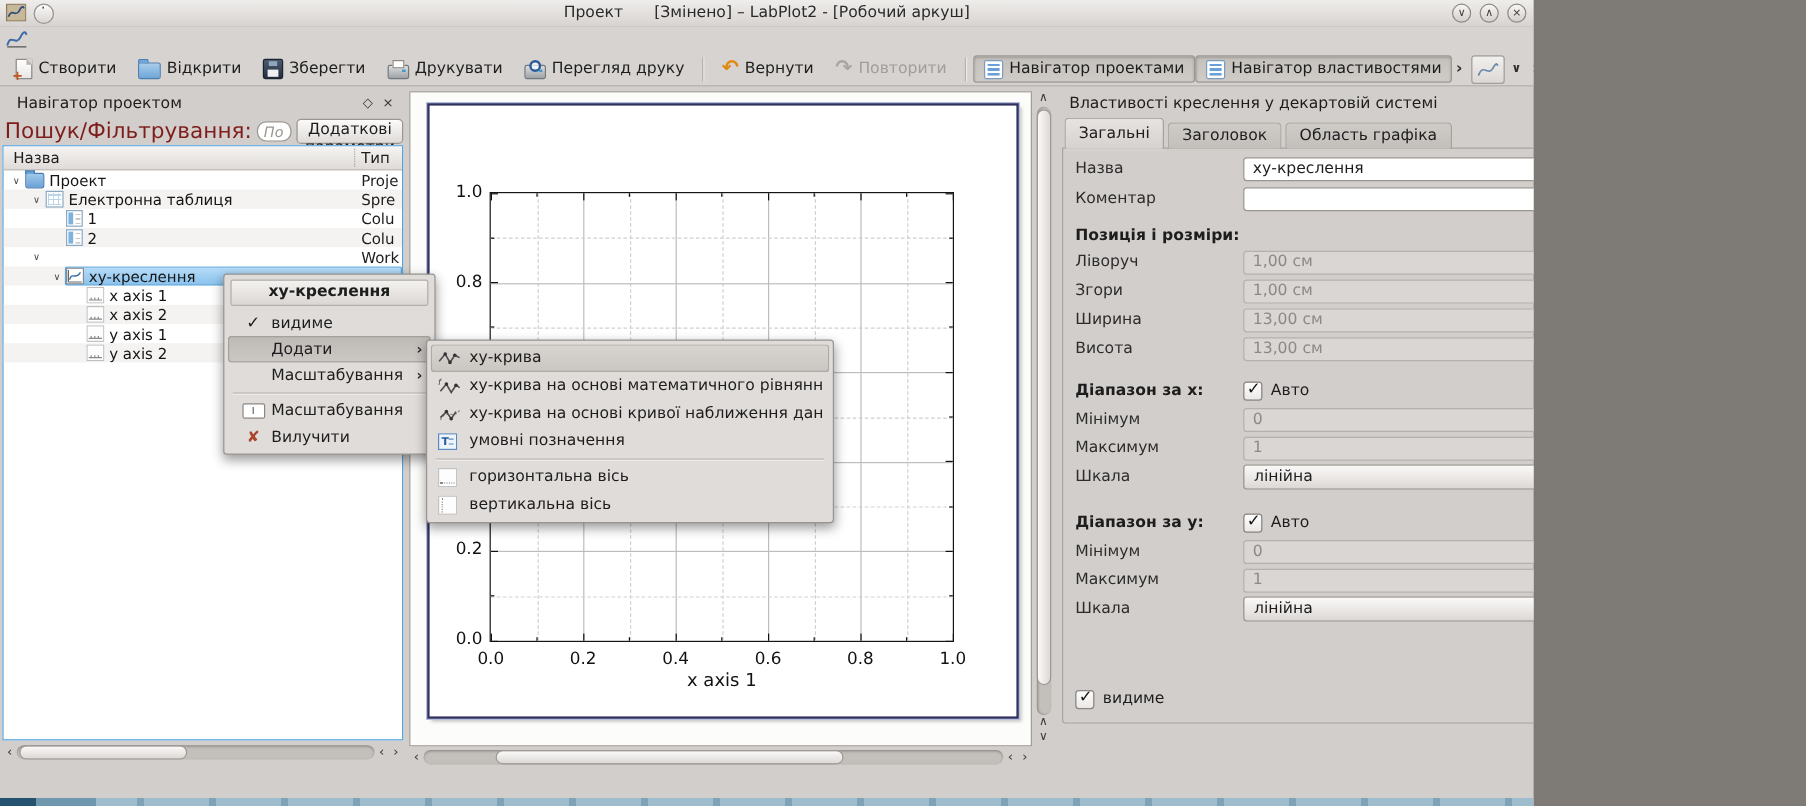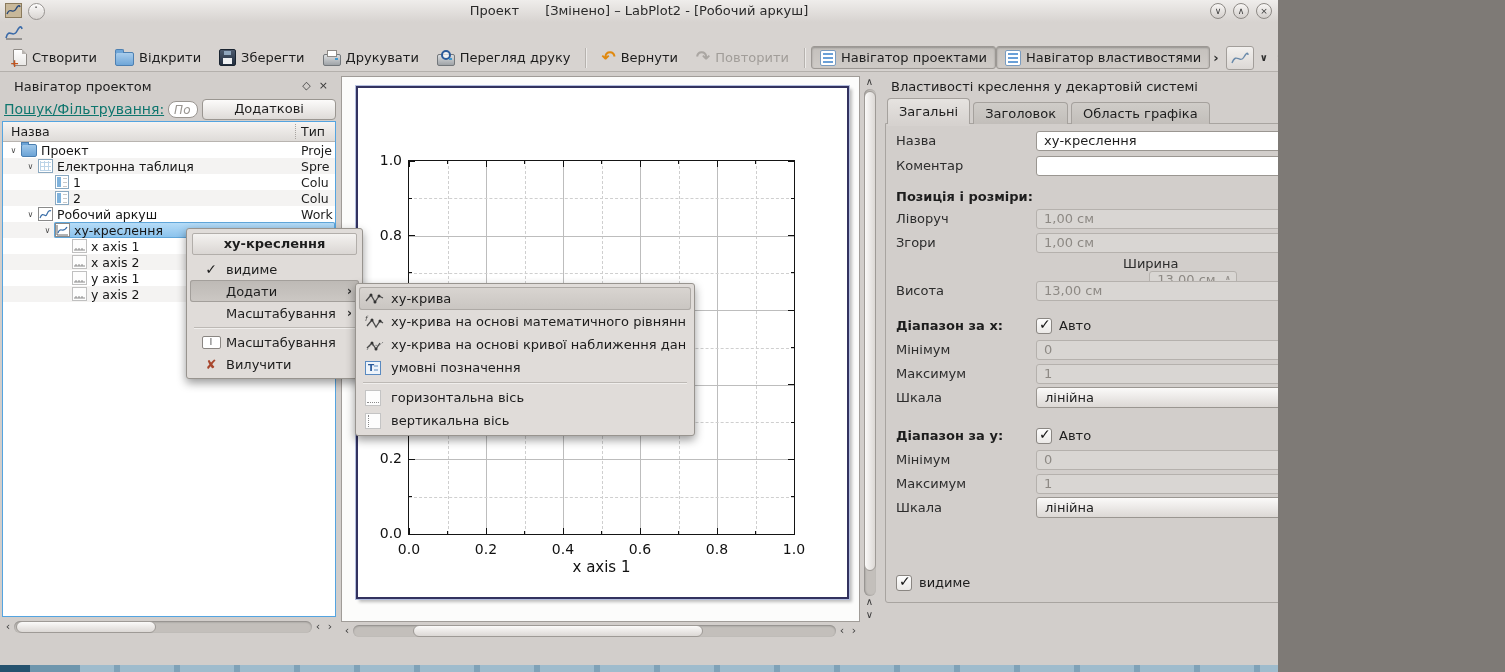--- a/index.html
+++ b/index.html
@@ -62,21 +62,21 @@
   .ico-list::before{content:"";position:absolute;inset:2px;
     background:repeating-linear-gradient(0deg,#6aa0d8 0 2px,transparent 2px 4px);}
   
   .dockhead{position:absolute;left:0;top:0;right:0;height:20px;display:flex;align-items:center;gap:37px;}
   .dockhead .dtitle{padding-left:12px;color:#1d1d1d;}
   .dockhead .dbtns{margin-left:auto;display:flex;gap:8px;padding-right:10px;color:#3a3a3a;}
   .dbtn{font-size:11px;line-height:14px;}
   
   .dock-left{position:absolute;left:2px;top:76px;width:336px;height:560px;}
   .searchrow{position:absolute;left:0;top:22px;right:0;height:22px;display:flex;align-items:center;gap:4px;}
-  .searchrow .slabel{font-size:14px;color:#0f766e;padding-left:2px;white-space:nowrap;text-decoration:underline;}
+  .searchrow .slabel{font-size:18px;color:#7f1d1d;padding-left:2px;white-space:nowrap;}
   .sinput{width:30px;height:17px;background:#fff;border:1px solid #9a9691;border-radius:8px;
     font-style:italic;color:#9a9691;font-size:12px;line-height:17px;padding:0 5px;box-sizing:border-box;overflow:hidden;}
   .sbtn{flex:1;height:21px;margin-right:2px;background:linear-gradient(#fcfbfa,#dedbd8);
     border:1px solid #9a9691;border-radius:4px;font:inherit;font-size:13px;color:#1d1d1d;}
   .tree{position:absolute;left:0;top:45px;right:2px;height:496px;background:#fff;
     border:1px solid #54a4e0;box-sizing:border-box;overflow:hidden;}
   .thead{height:19px;border-bottom:1px solid #b8b4b0;background:linear-gradient(#f6f4f2,#dedbd8);
     display:flex;align-items:center;font-size:12.5px;color:#1d1d1d;}
   .thead .hname{width:292px;padding-left:8px;box-sizing:border-box;}
   .thead .htype{flex:1;border-left:1px dotted #a8a4a0;padding-left:5px;}
@@ -351,29 +351,20 @@
             <span class="trowsel">
               <span class="ticon-slot">
                 <span class="ticon tic-col"></span>
               </span>
               <span class="tlabel">2</span>
             </span>
             <span class="ttype">Colu</span>
           </div>
           <div class="trow" style="--depth: 1;">
             <span class="texp">∨</span>
-            <span class="trowsel">
-              <span class="ticon-slot">
-                <svg width="15" height="14" viewBox="0 0 15 14">
-                  <rect x="0.5" y="0.5" width="14" height="13" fill="#fff" stroke="#8a8a8a"></rect>
-                  <path d="M2 11 C5 3 7 12 9 7 S13 4 13 4" fill="none" stroke="#3a6ea8" stroke-width="1.2"></path>
-                </svg>
-              </span>
-              <span class="tlabel">Робочий аркуш</span>
-            </span>
             <span class="ttype">Work</span>
           </div>
           <div class="trow selected" style="--depth: 2;">
             <span class="texp">∨</span>
             <span class="trowsel">
               <span class="ticon-slot">
                 <svg width="15" height="14" viewBox="0 0 15 14">
                   <rect x="0.5" y="0.5" width="14" height="13" fill="#fff" stroke="#8a8a8a"></rect>
                   <path d="M2 12 L2 2 M2 12 L13 12" stroke="#666" stroke-width="1"></path>
                   <path d="M3 10 C5 3 8 11 12 4" fill="none" stroke="#3a6ea8" stroke-width="1.2"></path>
@@ -597,21 +588,21 @@
       <div class="prow" style="top:108px;">
         <span class="plabel">Згори</span>
         <span class="field disabled">
             <span>1,00 см</span>
             <span class="spin">
               <span>∧</span>
               <span>∨</span>
             </span>
           </span>
       </div>
-      <div class="prow" style="top:132px;flex-direction:column;">
+      <div class="prow" style="top:132px;">
         <span class="plabel">Ширина</span>
         <span class="field disabled">
             <span>13,00 см</span>
             <span class="spin">
               <span>∧</span>
               <span>∨</span>
             </span>
           </span>
       </div>
       <div class="prow" style="top:156px;">

